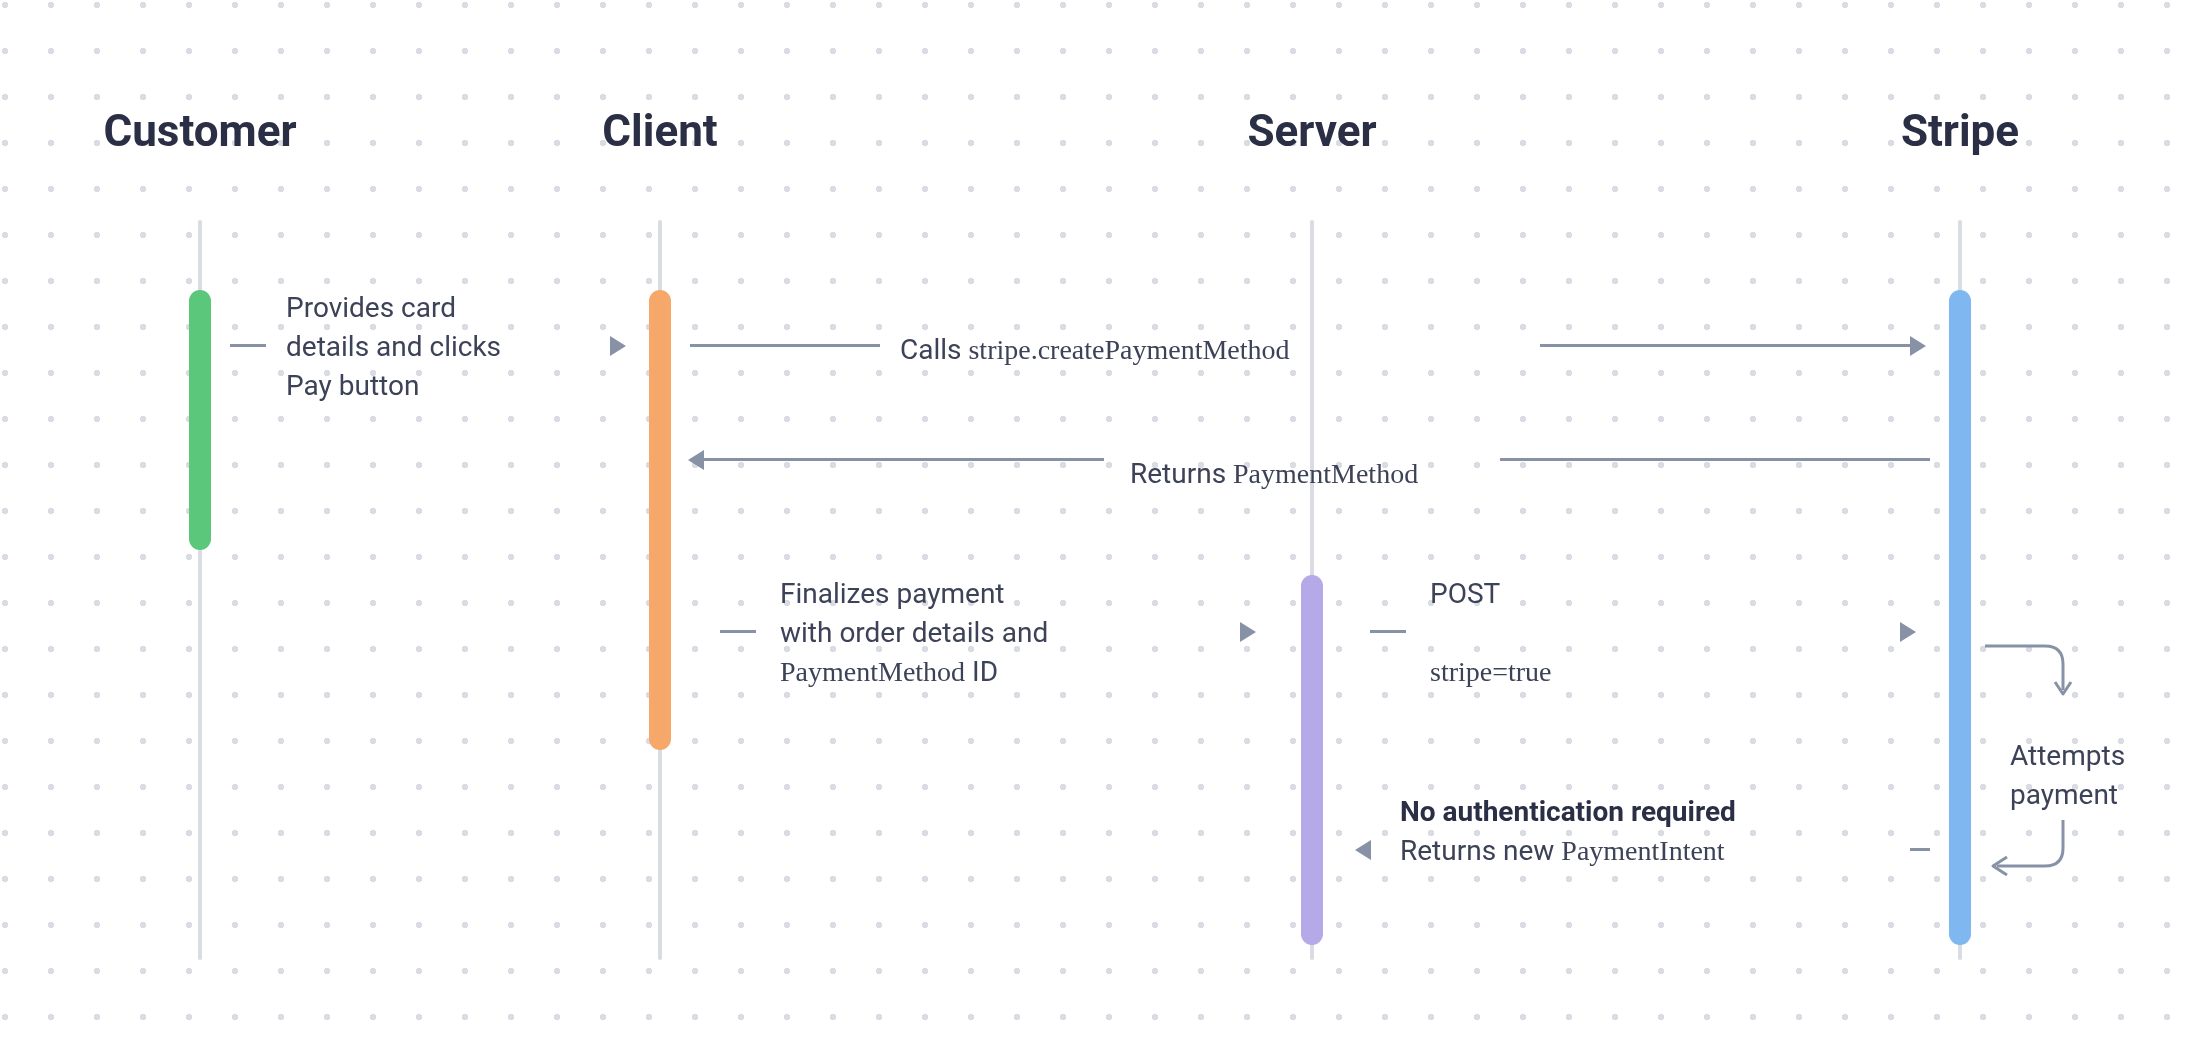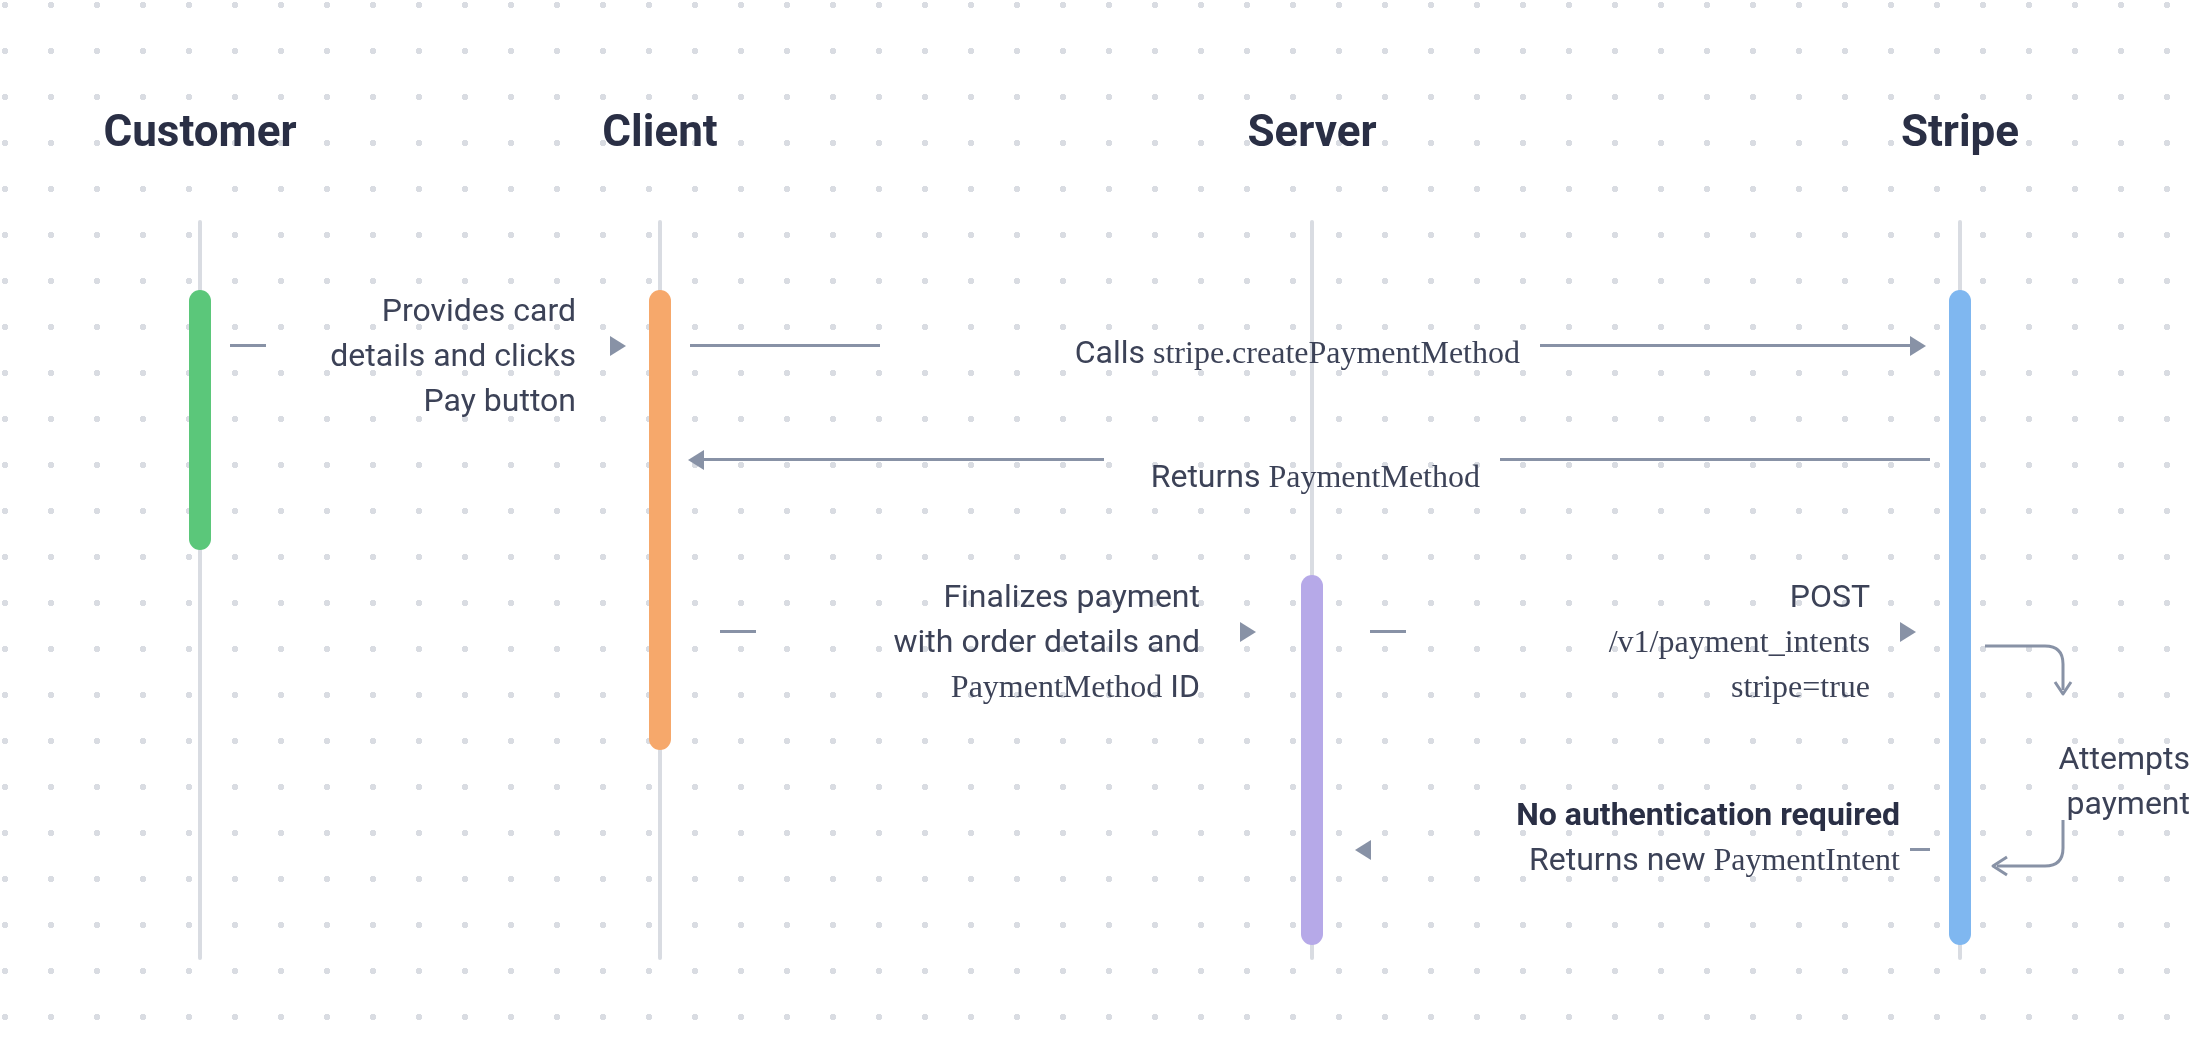--- a/index.html
+++ b/index.html
@@ -33,22 +33,22 @@
     border-radius:2px;
   }
   .bar{
     position:absolute;
     width:22px;
     border-radius:11px;
     transform:translateX(-50%);
   }
   .msg{
     position:absolute;
-    text-align:right;
-    font-size:32px;
+    text-align:left;
+    font-size:28px;
     line-height:1.4;
     color:#3c4257;
     white-space:nowrap;
   }
   .mono{font-family:Liberation Serif, serif;}
   .bold{font-weight:700;color:#2a2f45;margin-top:31px;}
   .arrow-line{
     position:absolute;
     height:3px;
     background:#8892a6;
@@ -113,21 +113,21 @@
 <div class="msg" style="left:780px;top:574px;width:420px">
   <span>Finalizes payment</span><br>
   <span>with order details and</span><br>
   <span class="mono">PaymentMethod</span><span> ID</span>
 </div>
 <div class="arrow-head-right" style="left:1240px;top:622px"></div>
 
 <div class="dash" style="left:1370px;top:630px"></div>
 <div class="msg" style="left:1430px;top:574px;width:440px">
   <span>POST</span><br>
-  <span class="mono">/v1/payment_intents</span><br>
+  <br>
   <span class="mono">stripe=true</span>
 </div>
 <div class="arrow-head-right" style="left:1900px;top:622px"></div>
 
 <svg class="curve" style="left:1985px;top:640px" width="160" height="240">
   <path d="M 0 6 L 60 6 Q 78 6 78 24 L 78 50" fill="none" stroke="#8892a6" stroke-width="3"></path>
   <path d="M 70 42 L 78 54 L 86 42" fill="none" stroke="#8892a6" stroke-width="3" stroke-linejoin="round"></path>
   <path d="M 78 180 L 78 208 Q 78 226 60 226 L 12 226" fill="none" stroke="#8892a6" stroke-width="3"></path>
   <path d="M 22 217 L 8 226 L 22 235" fill="none" stroke="#8892a6" stroke-width="3" stroke-linejoin="round"></path>
 </svg>

